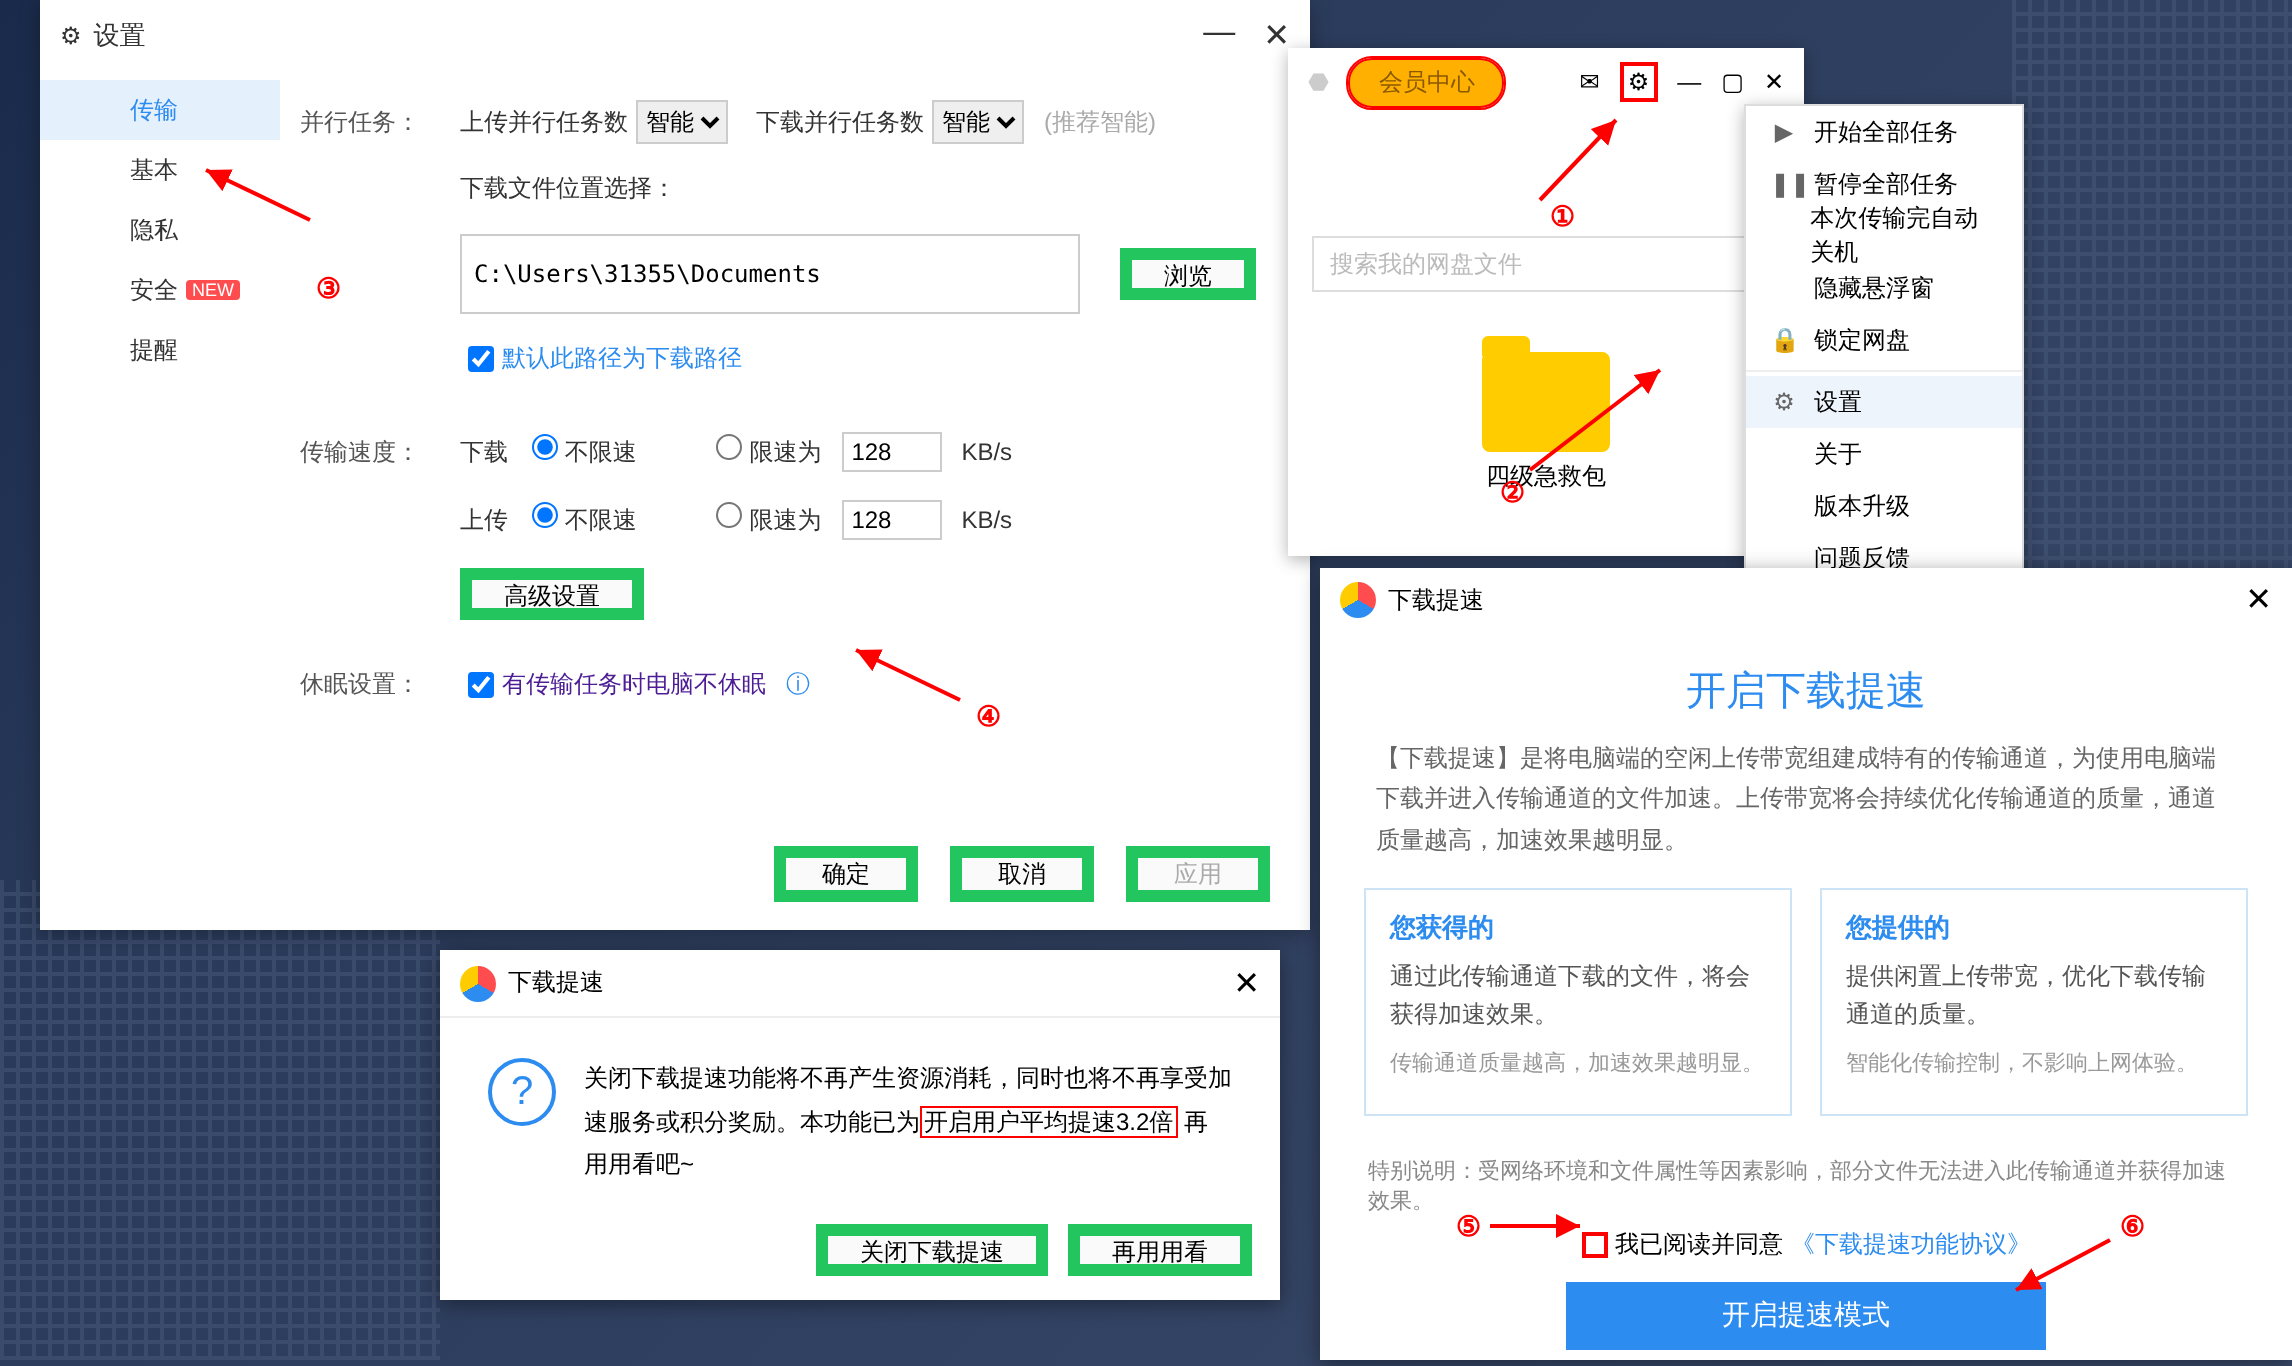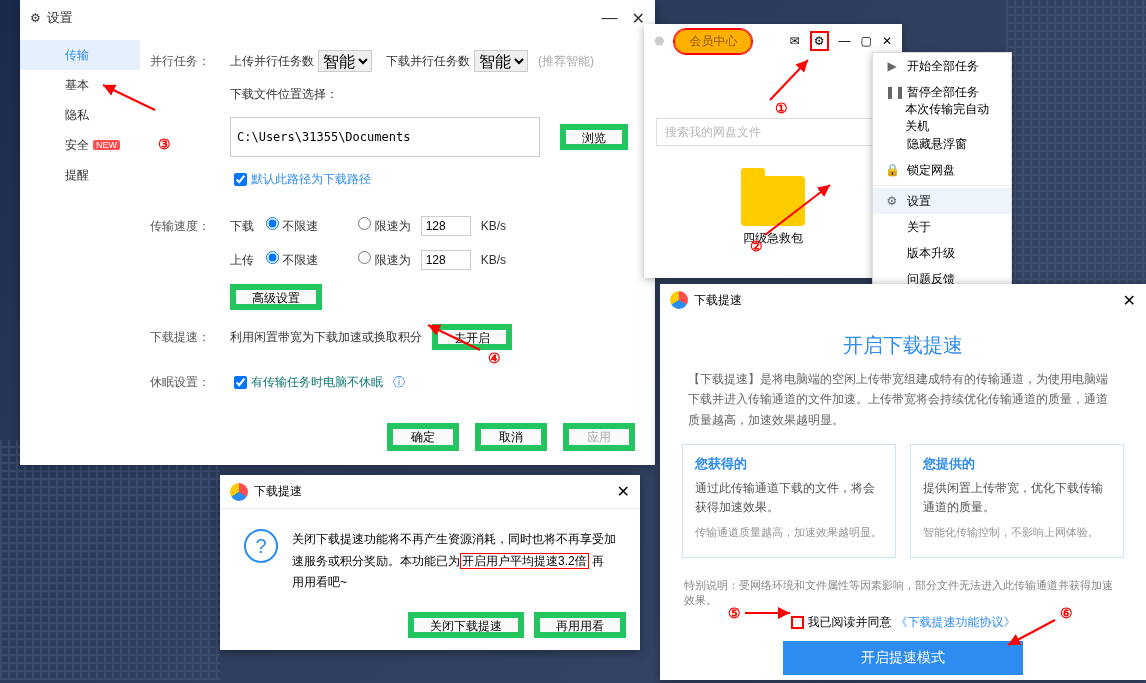--- a/index.html
+++ b/index.html
@@ -13,21 +13,21 @@
 .settings-title { height:36px; display:flex; align-items:center; padding:0 10px; }
 .settings-title span.txt { margin-left:6px; font-size:13px; }
 .win-ctrl { margin-left:auto; display:flex; gap:14px; font-size:16px; }
 .sidebar { position:absolute; left:0; top:40px; width:120px; }
 .sidebar-item { height:30px; display:flex; align-items:center; padding-left:45px; cursor:pointer; }
 .sidebar-item.active { background:#e4f0fc; color:#2d8cf0; }
 .new-badge { background:#ff4d4f; color:#fff; font-size:9px; padding:0 3px; border-radius:2px; margin-left:4px; }
 .content { position:absolute; left:130px; top:50px; right:20px; bottom:50px; }
 .row { display:flex; align-items:center; margin-bottom:14px; }
 .lbl { width:80px; color:#555; }
-.sel { border:1px solid #ccc; height:22px; font-size:16px; margin:0 4px; }
+.sel { border:1px solid #ccc; height:22px; font-size:12px; margin:0 4px; }
 .hint { color:#aaa; margin-left:6px; }
 .path-input { border:1px solid #ccc; height:40px; width:310px; padding:0 6px; font-family:Consolas,monospace; font-size:12px; }
 .btn { border:6px solid #22c55e; background:#fafafa; height:26px; padding:0 16px; font-size:12px; cursor:pointer; }
 .chk-row { display:flex; align-items:center; gap:4px; }
 .radio-grp { display:flex; align-items:center; gap:10px; }
 .num-input { border:1px solid #ccc; width:50px; height:20px; font-size:12px; padding:0 4px; }
 .footer-btns { position:absolute; right:20px; bottom:14px; display:flex; gap:16px; }
 .footer-btns .btn { width:72px; height:28px; }
 .footer-btns .btn.disabled { color:#aaa; }
 
@@ -146,30 +146,25 @@
         <label><input type="radio" checked="" style=""> <span>不限速</span></label>
         <label style="margin-left:30px"><input type="radio" style=""> <span>限速为</span></label>
         <input class="num-input" value="128" style="">
         <span>KB/s</span>
       </div>
     </div>
     <div class="row">
         <span class="lbl"></span>
         <button class="btn">高级设置</button>
       </div>
-    <div class="row">
-      <span class="lbl">下载提速：</span>
-      <span>利用闲置带宽为下载加速或换取积分</span>
-      <button class="btn" style="margin-left:10px">去开启</button>
-    </div>
     <div style="height:10px"></div>
     <div class="row chk-row">
       <span class="lbl">休眠设置：</span>
       <input type="checkbox" checked="" style="">
-      <span style="color:#0f766e">有传输任务时电脑不休眠</span>
+      <span style="color:#4c1d95">有传输任务时电脑不休眠</span>
       <span style="color:#2d8cf0;margin-left:6px">ⓘ</span>
     </div>
   </div>
   <div class="footer-btns">
     <button class="btn">确定</button>
     <button class="btn">取消</button>
     <button class="btn disabled">应用</button>
   </div>
 </div>
 

